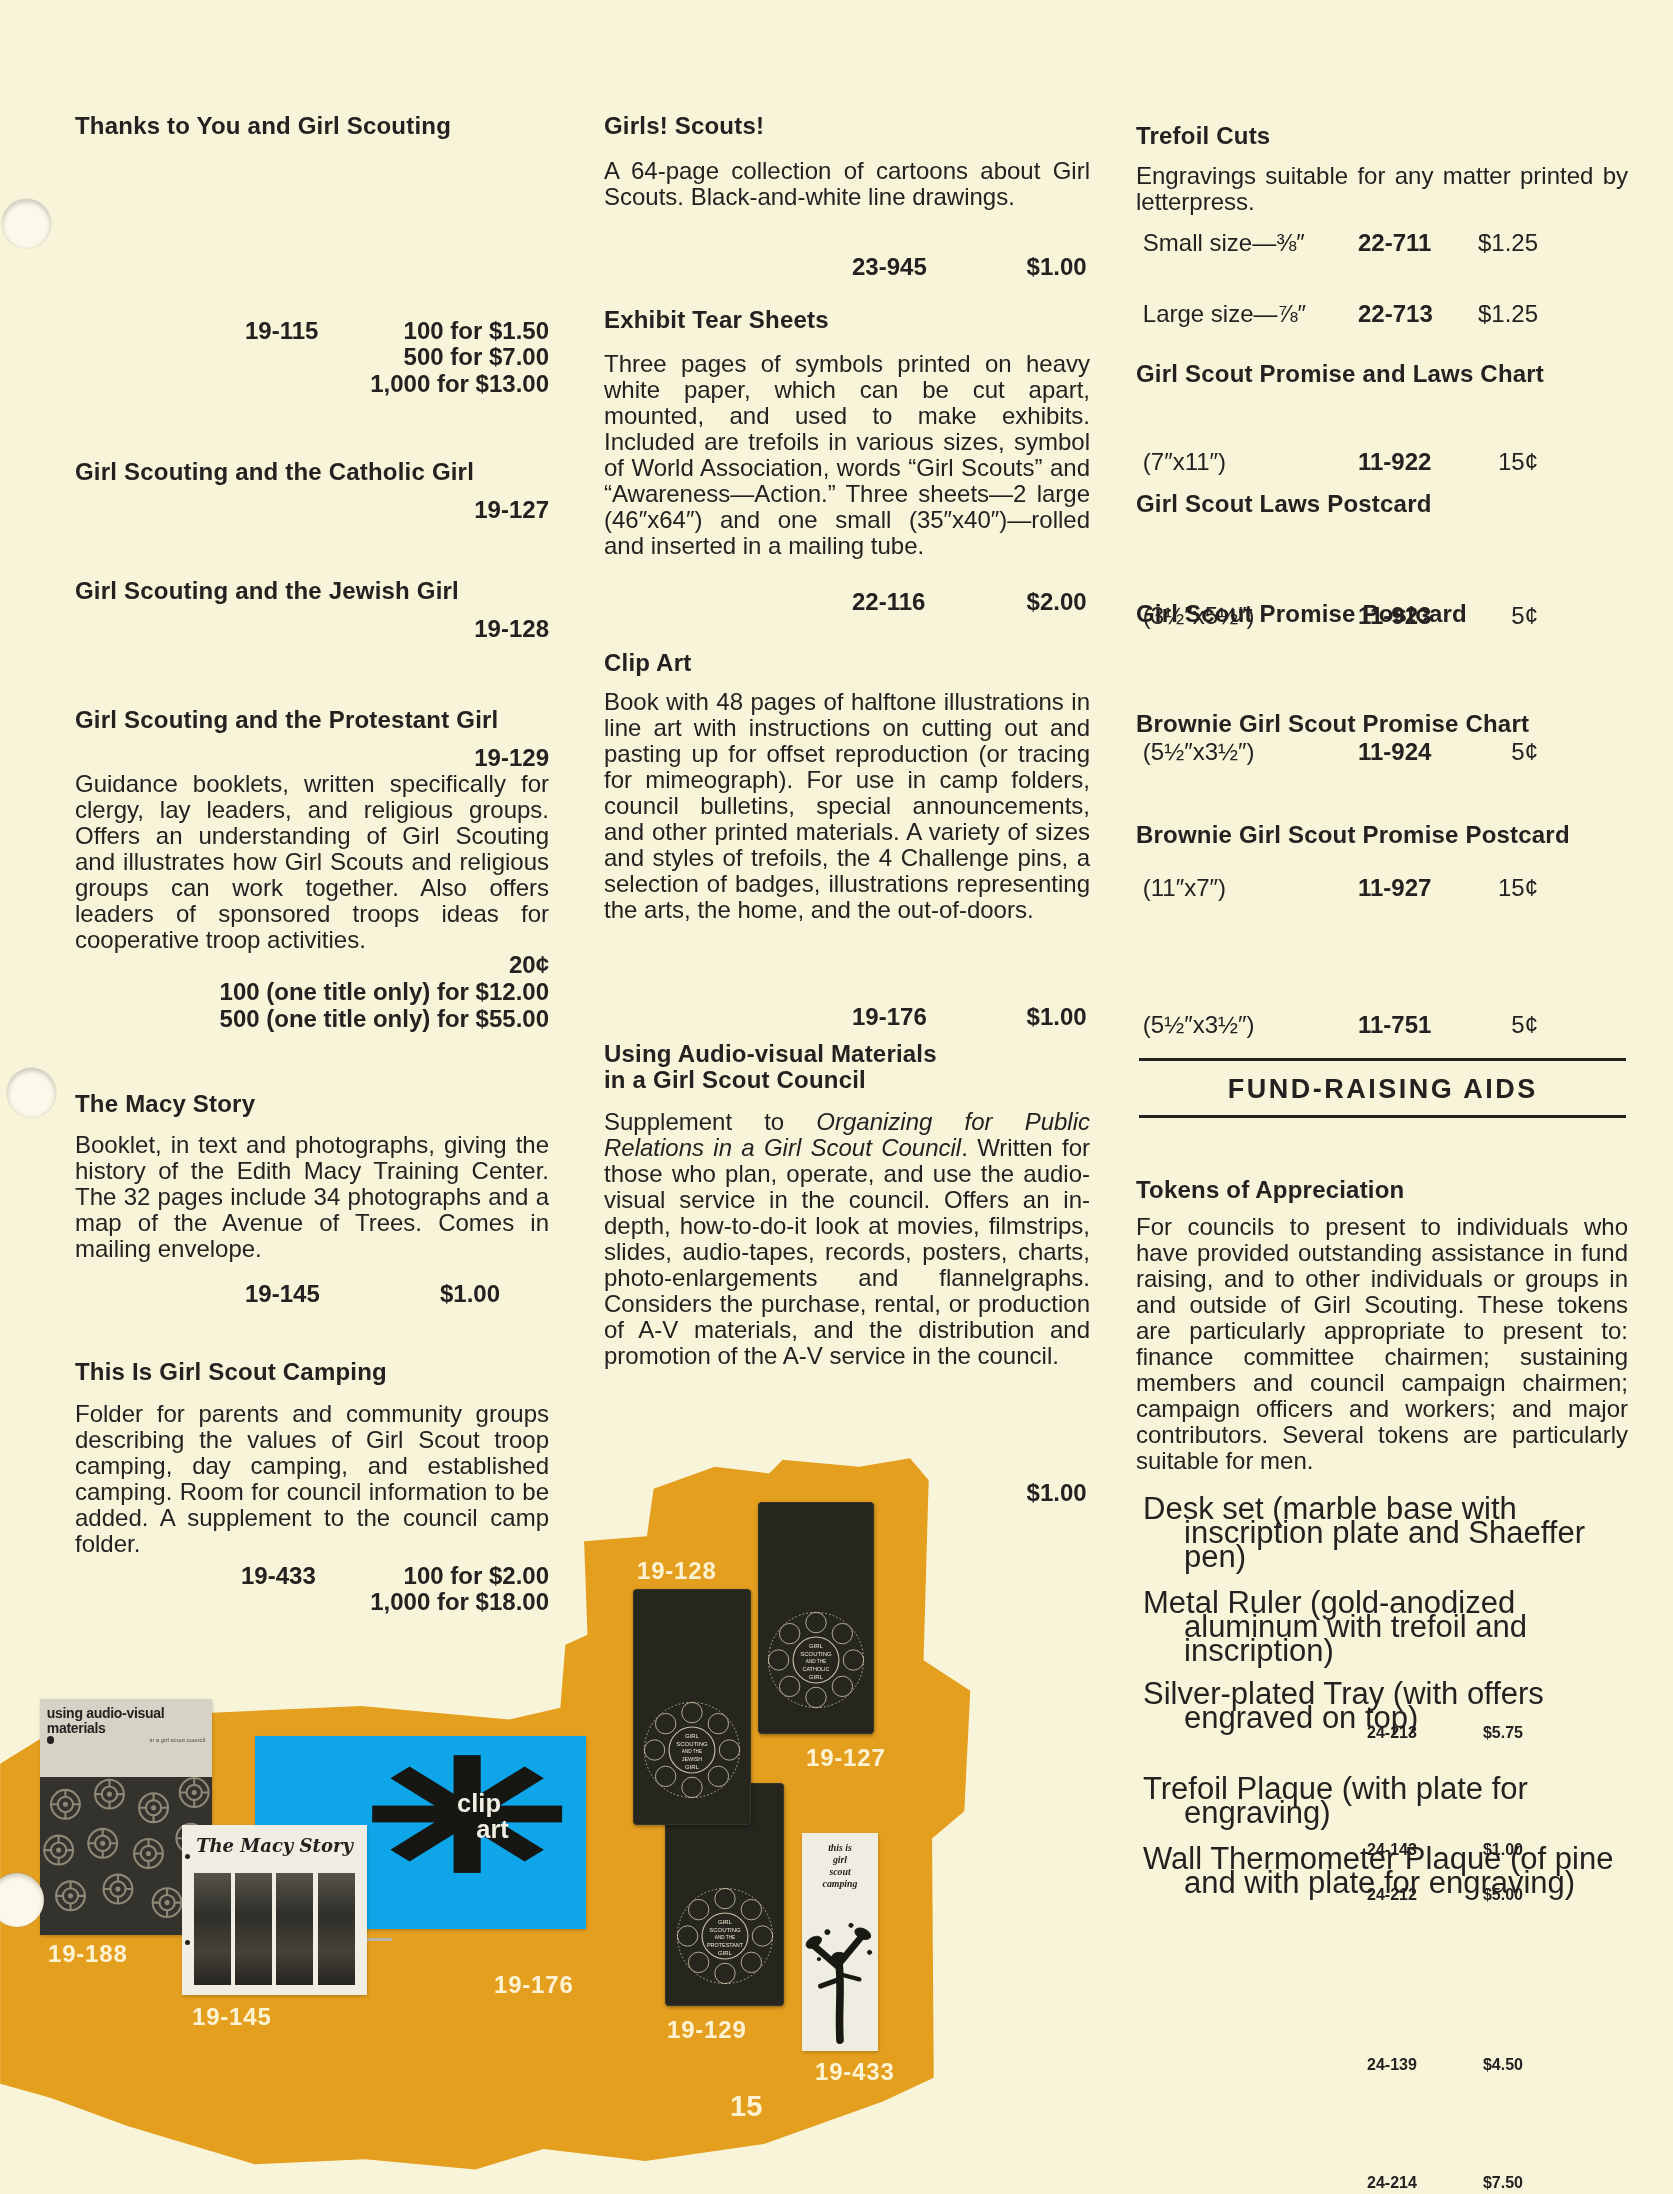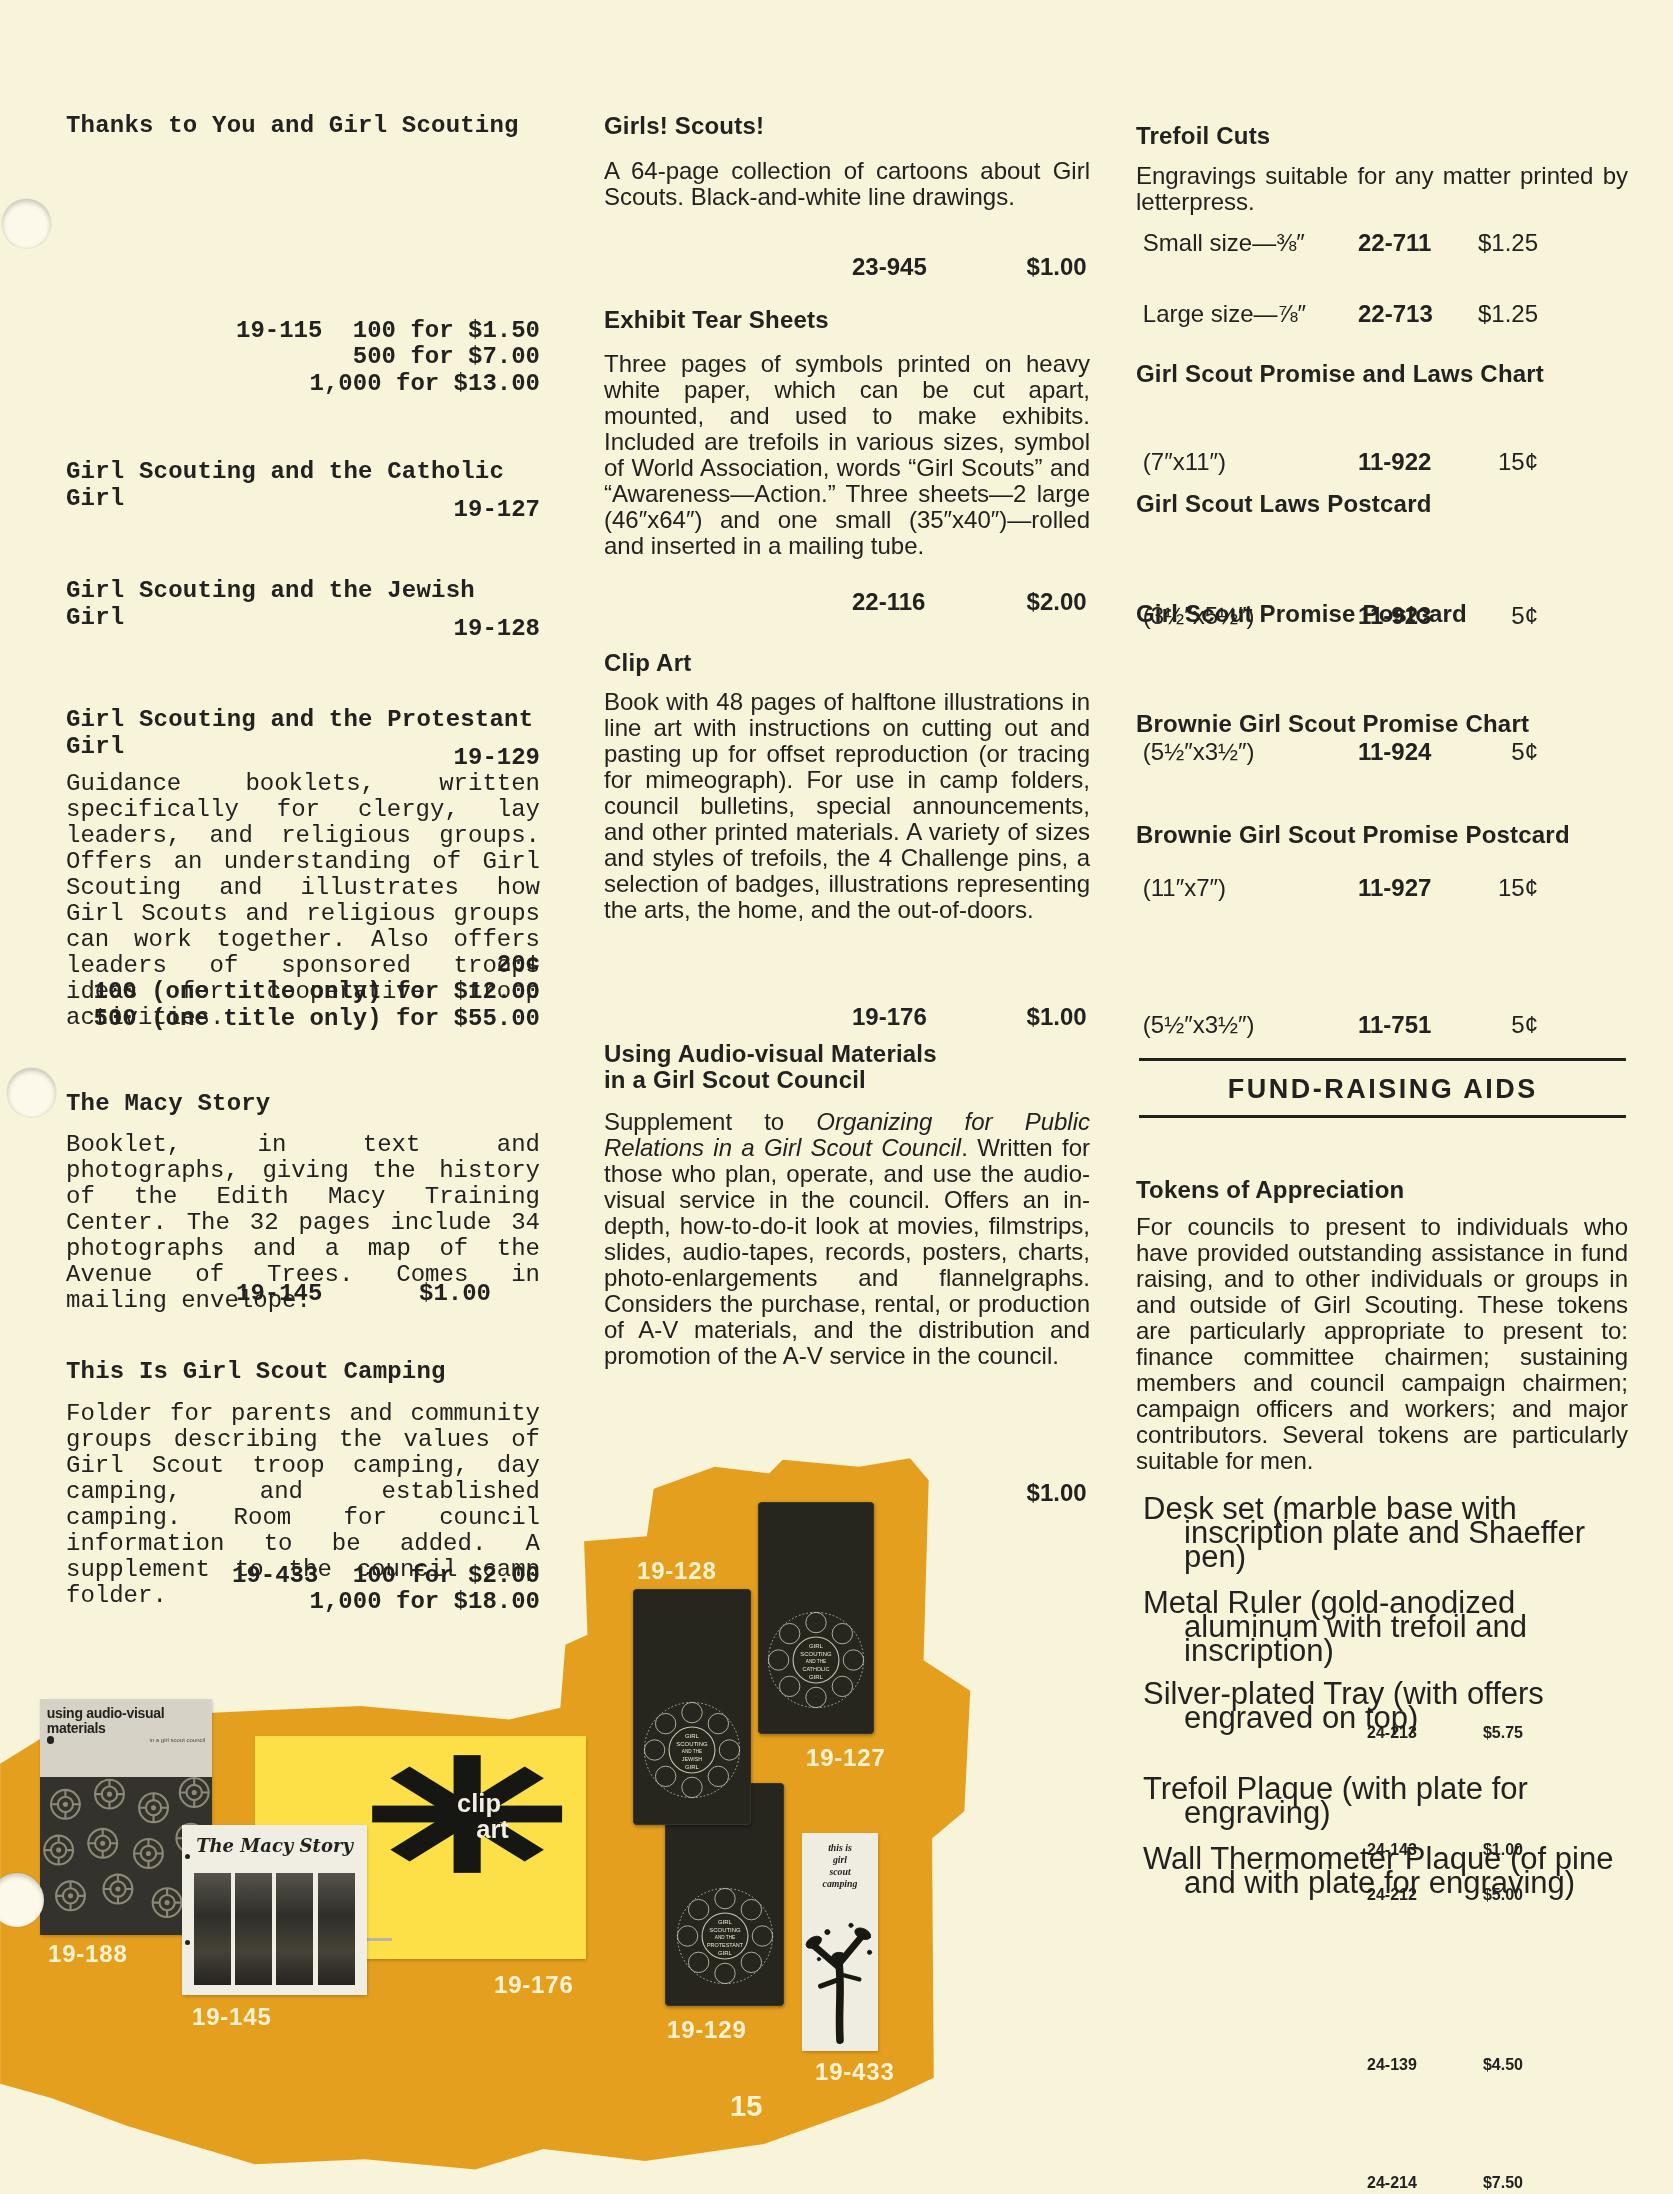--- a/index.html
+++ b/index.html
@@ -2,21 +2,21 @@
 <html style="font-size:13.6px"><head>
 <meta charset="utf-8">
 <style>
   html,body{margin:0;padding:0;background:#d8d4c0;}
   .page{
     position:relative;width:1674px;height:2194px;overflow:hidden;
     background:#f8f4da;color:#232220;
     font-family:"Liberation Sans", sans-serif;
   }
   .col{position:absolute;top:0;height:2194px;}
-  #col1{left:66px;width:474px;font-family:Liberation Mono, monospace;}
+  #col1{left:75px;width:474px;}
   #col2{left:604px;width:486px;}
   #col3{left:1136px;width:492px;}
   .sec{position:absolute;left:0;right:0;}
   .h{font-size:24px;font-weight:bold;letter-spacing:0.2px;}
   .body{font-size:24px;line-height:26px;text-align:justify;}
   .row{position:relative;height:26px;font-size:24px;font-weight:bold;}
   .row .code{position:absolute;left:170px;}
   .row .price{position:absolute;right:0;}
   #col2 .row .code{left:248px;}
   #col2 .row .price{right:3.4px;}
@@ -53,21 +53,21 @@
   .av-dot{position:absolute;left:6.8px;top:37px;width:7.6px;height:7.6px;border-radius:50%;background:#232220;}
   .av-body{position:absolute;left:0;top:78px;width:172px;height:158px;background:#33322c;}
   
   .macy-card{left:182px;top:1825px;width:185px;height:170px;background:#f0ede2;z-index:3;}
   .macy-title{font-family:"DejaVu Serif", serif;font-style:italic;font-weight:bold;
     font-size:18px;text-align:center;padding-top:10.2px;}
   .strips{position:absolute;left:12px;top:48px;display:flex;gap:4.2px;}
   .strip{width:37px;height:112px;background:linear-gradient(180deg,#55534a,#2f2e29 38%,#454238 70%,#24231f);}
   .macy-hole{position:absolute;left:3.4px;width:5.1px;height:5.1px;border-radius:50%;background:#232220;}
   
-  .clip-card{left:255px;top:1736px;width:331px;height:223px;background:#fde047;z-index:2;}
+  .clip-card{left:255px;top:1736px;width:331px;height:193px;background:#0ea5e9;z-index:2;}
   .smudge{position:absolute;left:10.2px;top:202px;width:127px;height:2.5px;background:#b9b5a6;}
   
   .booklet{background:#26261f;border-radius:4.2px;box-shadow:inset 0 0 0 0.8px #3c3b31, 0.8px 1.7px 3.4px rgba(0,0,0,.3);}
   .jewish-card{left:633px;top:1589px;width:118px;height:236px;z-index:3;}
   .catholic-card{left:758px;top:1502px;width:116px;height:232px;z-index:3;}
   .protestant-card{left:665px;top:1783px;width:119px;height:223px;z-index:2;}
   .emblem{position:absolute;left:50%;margin-left:-51px;width:102px;height:102px;}
   
   .camp-card{left:802px;top:1833px;width:76px;height:218px;background:#efece1;z-index:3;}
   .camp-txt{font-family:"Liberation Serif", serif;font-style:italic;font-weight:bold;

